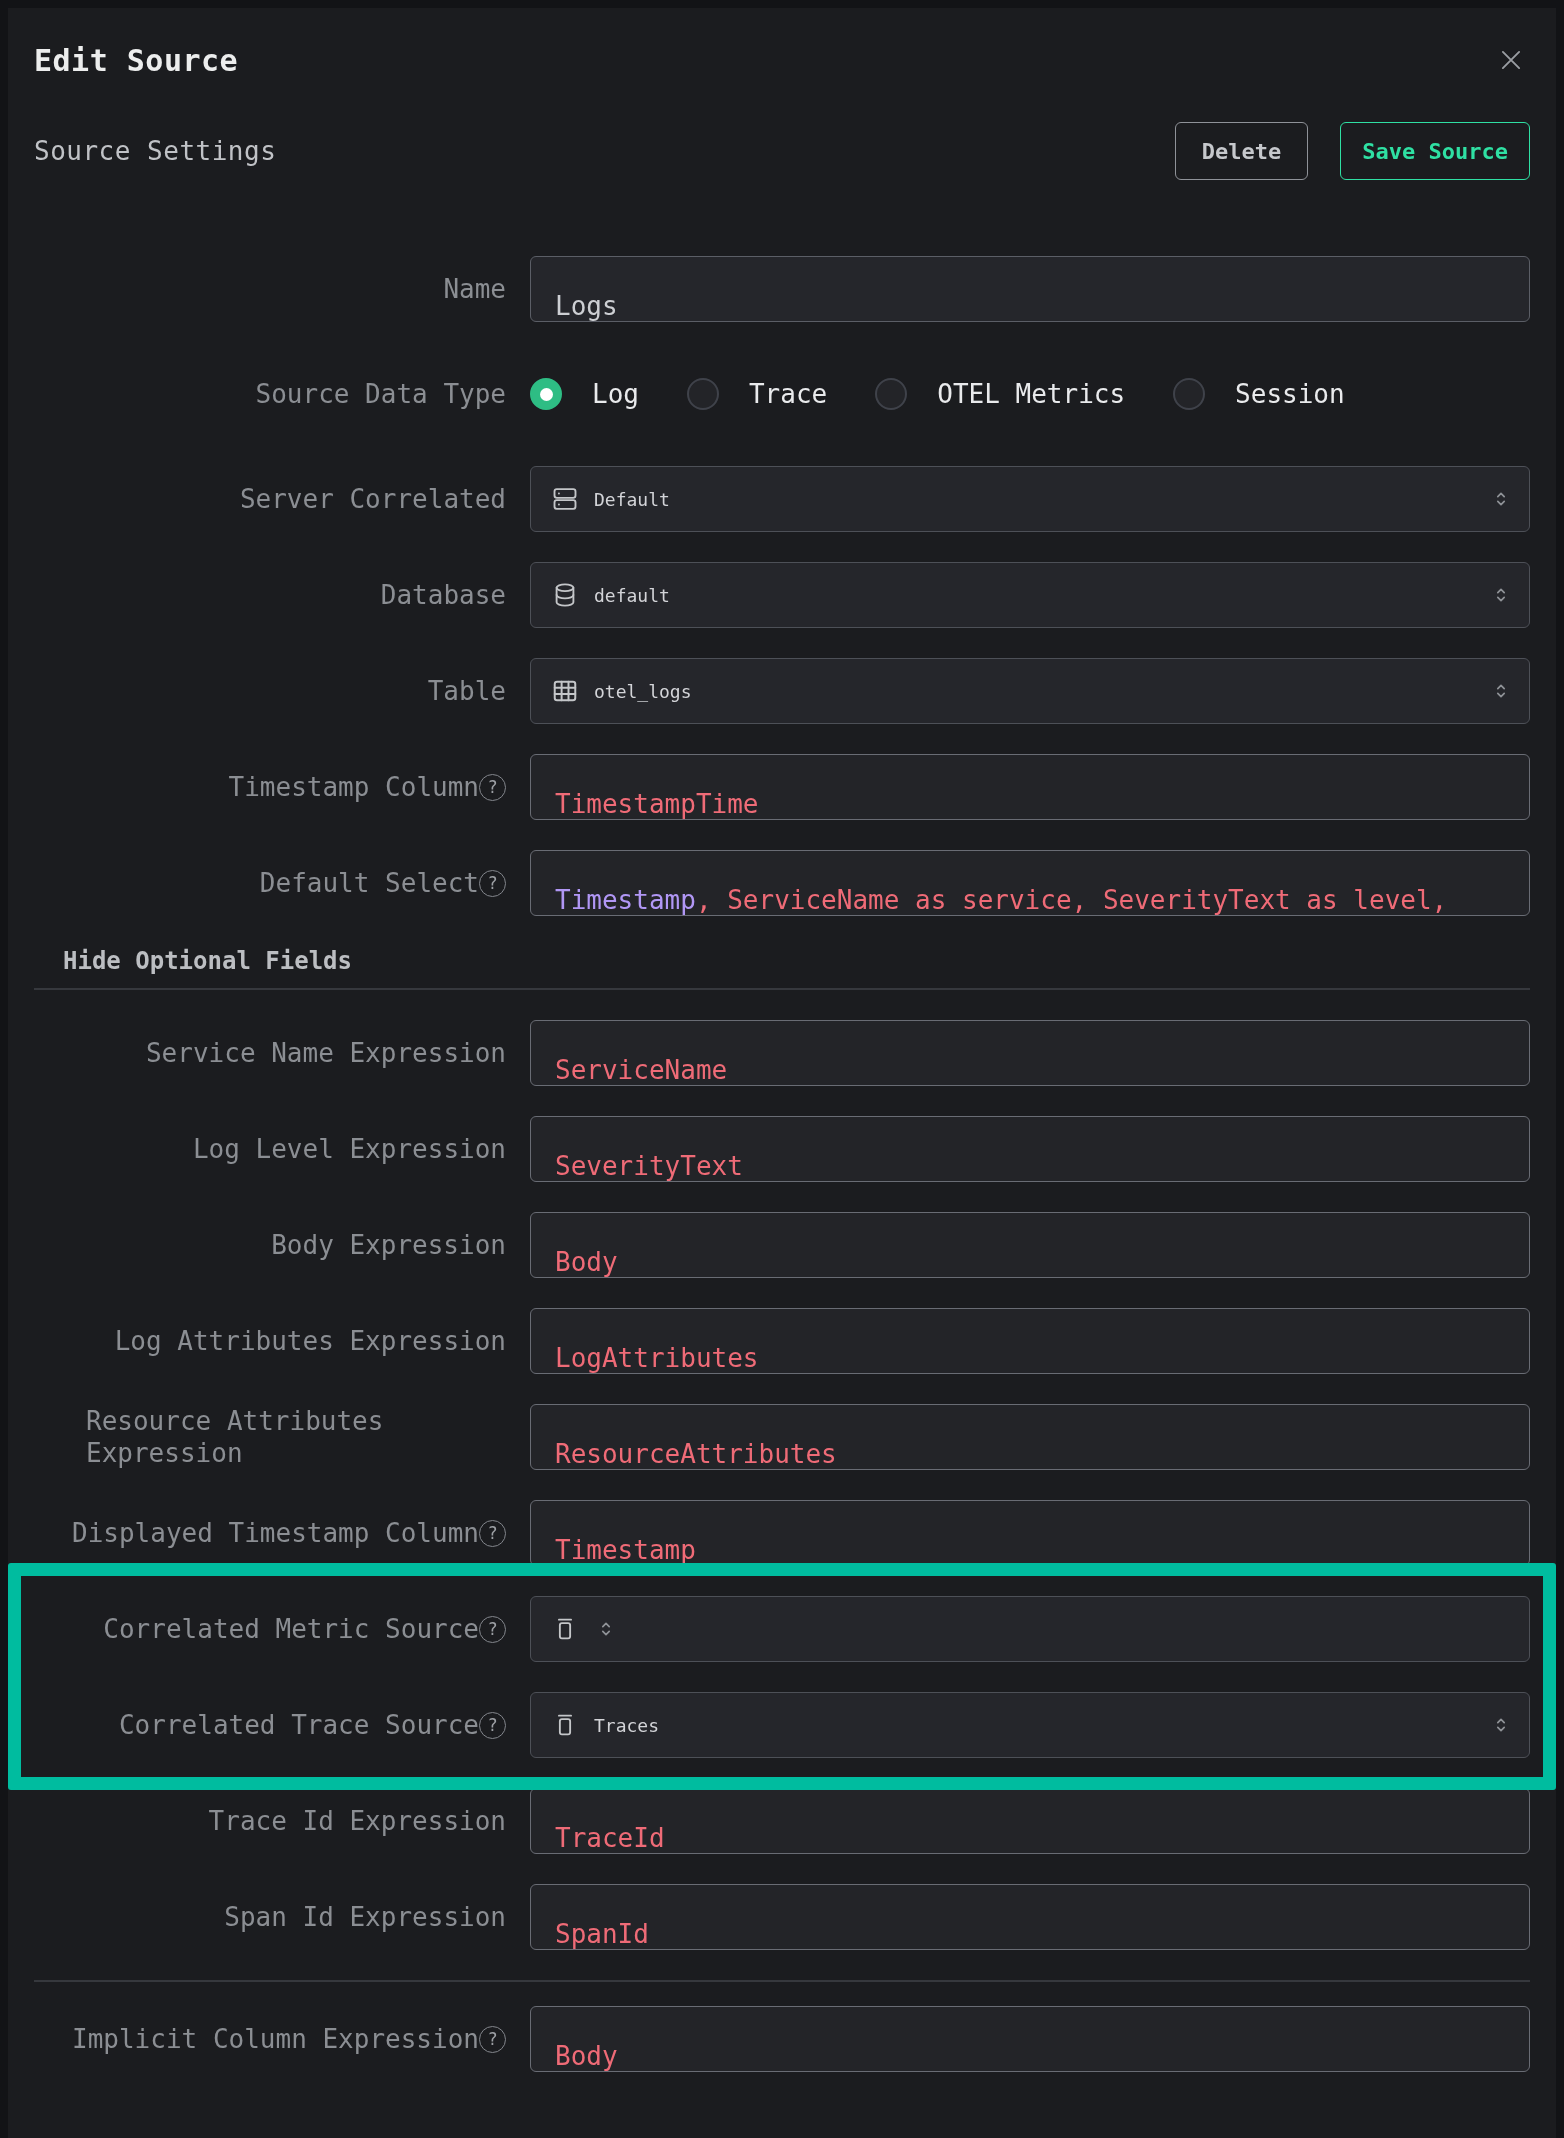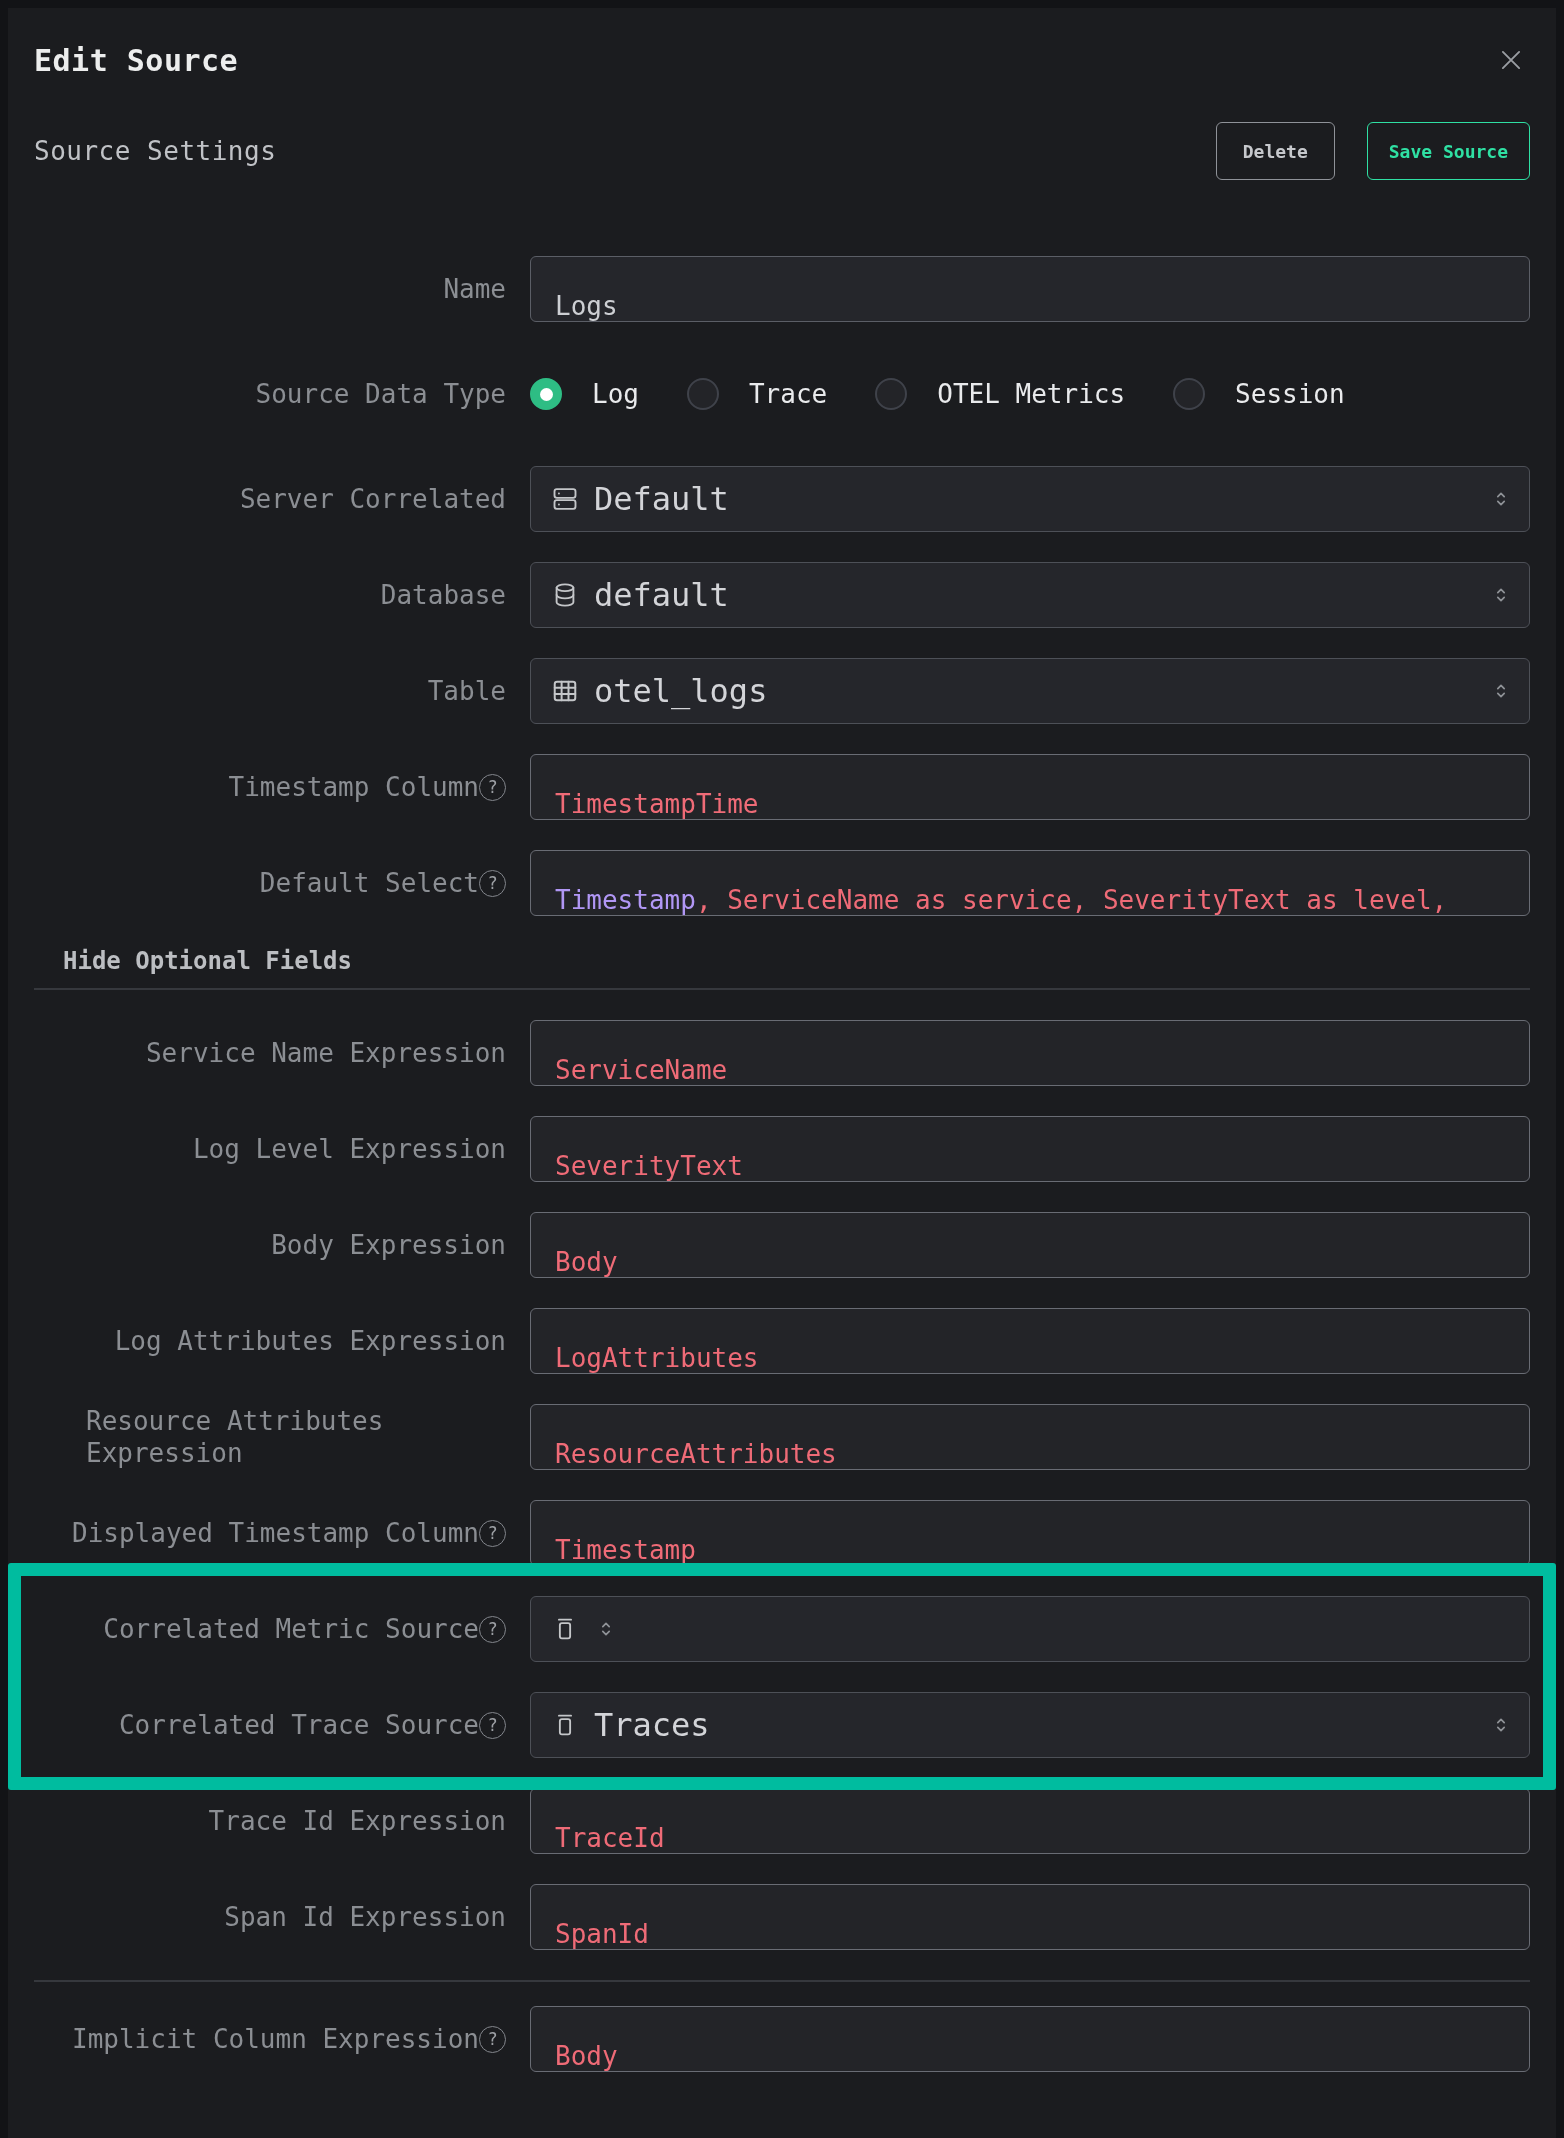--- a/index.html
+++ b/index.html
@@ -14,21 +14,21 @@
           background:var(--panel); padding:0 26px; }
 
   
   .title-row{ padding-top:30px; height:74px; display:flex; align-items:center; justify-content:space-between; }
   .title-row h1{ font-size:30px; font-weight:bold; color:#eceded; letter-spacing:0.5px; }
   .close-btn{ background:none; border:none; color:#9a9da2; cursor:pointer; display:flex; padding:4px; }
   .header-row{ margin-top:40px; height:58px; display:flex; align-items:center; justify-content:space-between; }
   .header-row h2{ font-size:26px; font-weight:normal; color:#c0c2c6; letter-spacing:0.5px; }
   .header-actions{ display:flex; gap:32px; }
   .btn{ height:58px; border-radius:6px; background:transparent; cursor:pointer;
-        font-family:"DejaVu Sans Mono",monospace; font-size:18px; font-weight:bold;
+        font-family:"DejaVu Sans Mono",monospace; font-size:22px; font-weight:bold;
         display:flex; align-items:center; }
   .btn-delete{ border:1.5px solid #8f9298; color:#c6c8cc; padding:0 26px; }
   .btn-save{ border:1.5px solid var(--green); color:var(--green); padding:4px 21px; }
 
   
   .form{ margin-top:76px; }
   .form-row{ display:flex; align-items:center; min-height:66px; margin-bottom:30px; }
   .row-name, .row-source-data-type{ margin-bottom:39px; }
   .label-col{ flex:0 0 472px; display:flex; align-items:center; justify-content:flex-end; }
   .field-label{ font-size:26px; line-height:1.25; color:var(--label); max-width:420px; }
@@ -39,21 +39,21 @@
 
   .input{ height:66px; background:var(--input-bg); border:1.5px solid var(--border);
           border-radius:6px; display:flex; align-items:flex-end; padding:0 24px;
           font-size:26px; white-space:nowrap; overflow:hidden; cursor:text; }
   .input.expr{ border-color:var(--expr-border); background:#232428; }
   .value{ color:var(--value); }
   .c-red{ color:var(--red); } .c-purple{ color:var(--purple); }
 
   .select{ height:66px; background:var(--input-bg); border:1.5px solid #4d5057;
            border-radius:6px; display:flex; align-items:center; gap:15px;
-           padding:0 16px 0 20px; font-size:32px; cursor:pointer; }
+           padding:0 16px 0 20px; font-size:18px; cursor:pointer; }
   .sicon{ color:#c4c6c9; display:flex; flex:none; }
   .select .value{ flex:1; color:#d3d4d8; }
   .chev{ color:#8f9297; display:flex; flex:none; }
 
   .radio-group{ display:flex; align-items:center; gap:48px; }
   .radio-opt{ display:flex; align-items:center; gap:30px; cursor:pointer; }
   .radio-circle{ width:32px; height:32px; border-radius:50%; background:#232428;
                  border:2px solid #3f424a; position:relative; flex:none; }
   .radio-circle.selected{ background:var(--radio); border-color:var(--radio); }
   .radio-circle.selected::after{ content:''; position:absolute; inset:0; margin:auto;

